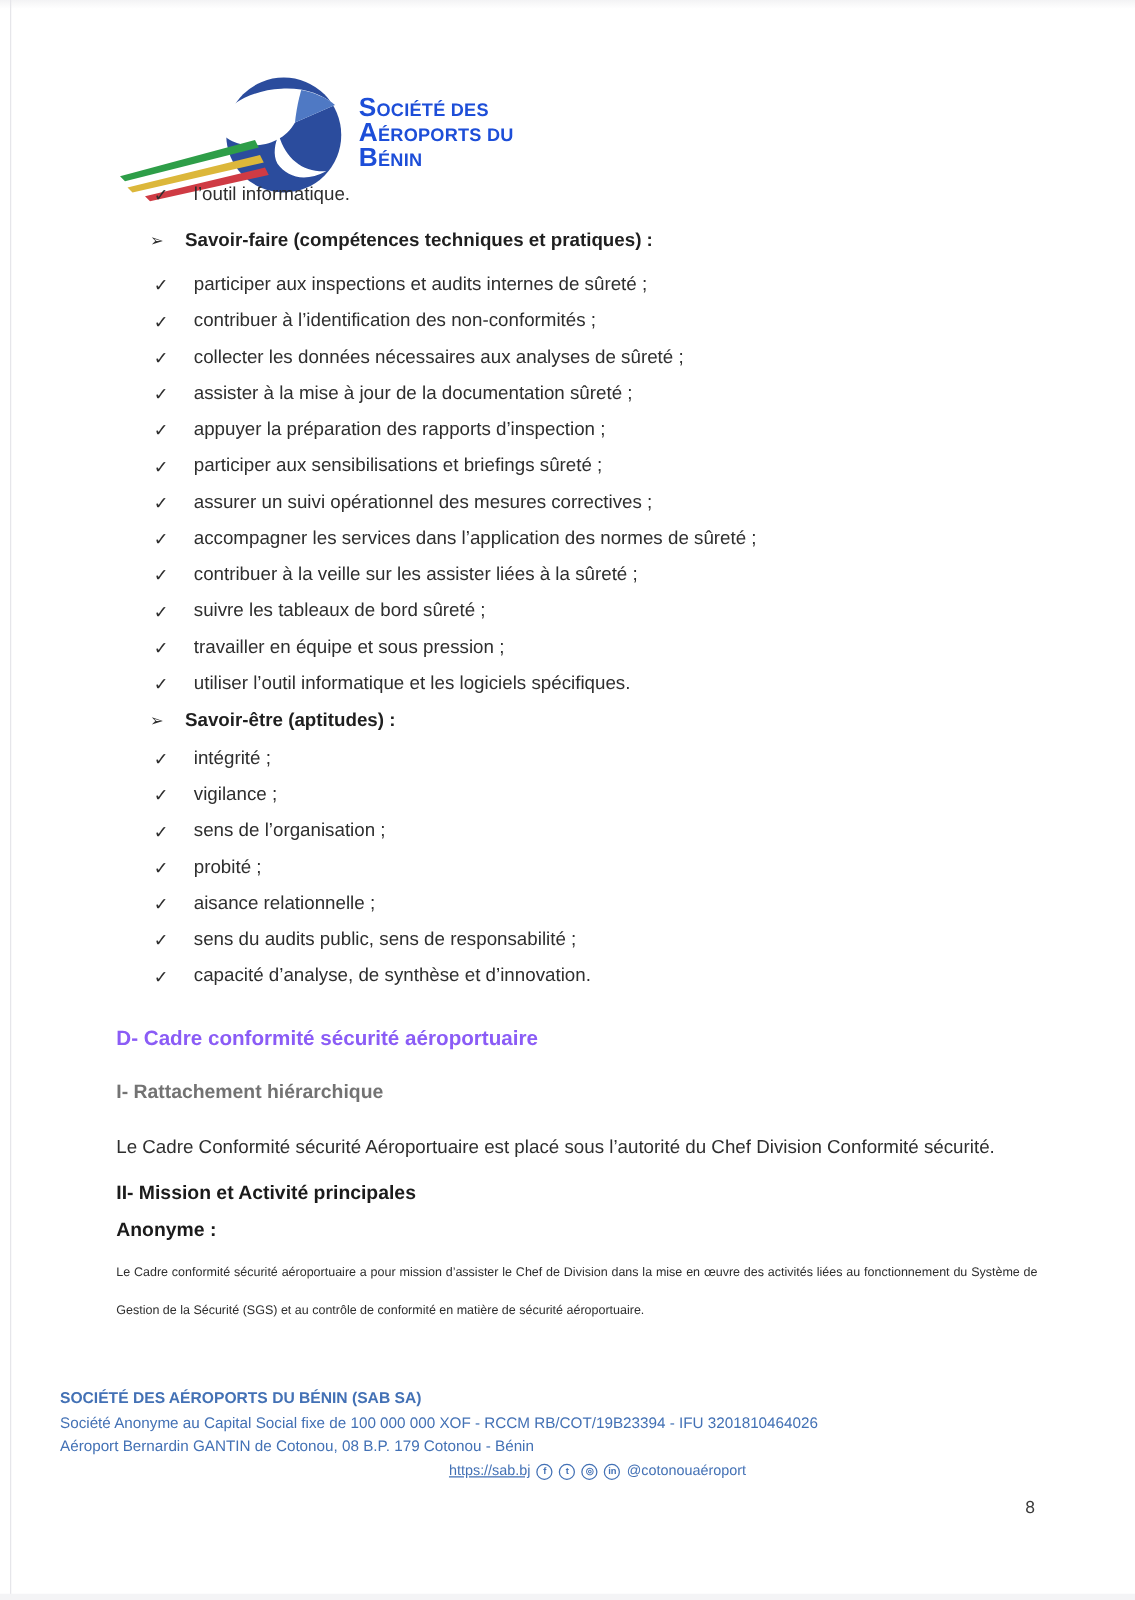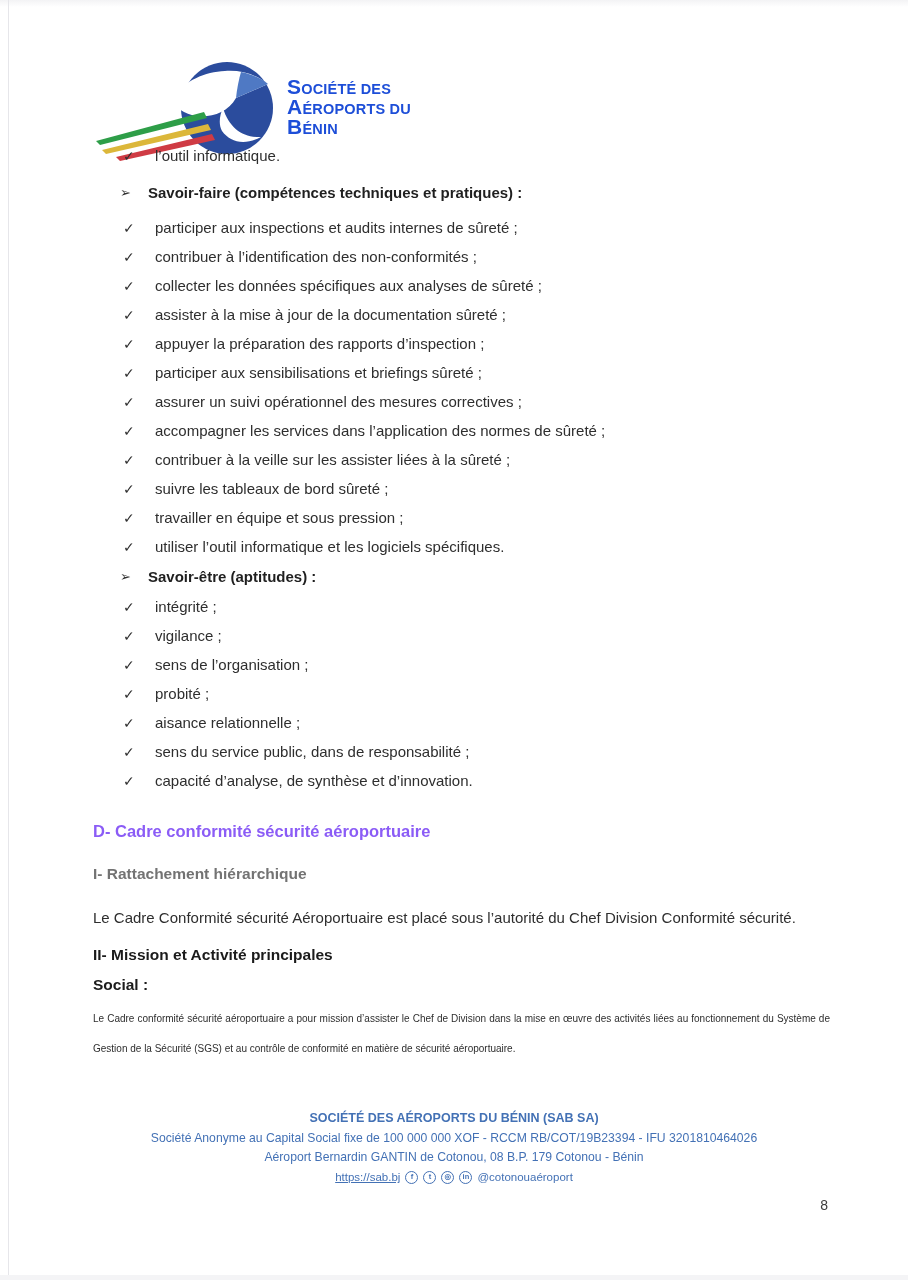--- a/index.html
+++ b/index.html
@@ -33,21 +33,21 @@
   .mt-seli{margin-top:8px;}
 
   .h-d{margin-top:26px;font-size:16.5px;font-weight:700;color:#8b5cf6;height:26px;line-height:24px;}
   .h-sub{margin-top:18px;font-size:15.5px;font-weight:700;color:#737373;height:22px;line-height:21px;}
   .h-sub2{margin-top:11px;font-size:15.5px;font-weight:700;color:#1b1b1b;height:22px;line-height:21px;}
   .h-mission{margin-top:8px;font-size:15.5px;font-weight:700;color:#1b1b1b;height:22px;line-height:21px;}
   .para{margin-top:17px;font-size:15px;line-height:31px;text-align:justify;}
   .para2{margin-top:8px;font-size:10px;line-height:30px;text-align:justify;}
 
   
-  .footer{position:absolute;left:0;right:0;top:1108px;text-align:center;color:#4371b5;}
+  .footer{position:absolute;left:0;right:0;top:1108px;color:#4371b5;padding-left:48px;}
   .f-company{font-size:12.5px;font-weight:700;line-height:20px;}
   .f-legal{font-size:12.2px;line-height:20px;}
   .f-address{font-size:12.2px;line-height:19px;}
   .f-linkrow{margin-top:1px;font-size:11.5px;line-height:18px;display:flex;justify-content:center;align-items:center;gap:5px;}
   .f-link{color:#4371b5;text-decoration:underline;}
   .soc{display:inline-flex;justify-content:center;align-items:center;width:13px;height:13px;
     border:1px solid #4371b5;border-radius:50%;font-size:7.5px;font-weight:700;box-sizing:border-box;}
   .page-num{position:absolute;top:1197px;right:80px;font-size:14px;color:#3c3c3c;}
 </style>
 </head>
@@ -90,21 +90,21 @@
     <div class="li mt-firstli">
         <span class="chk">✓</span>
         <span class="li-text">participer aux inspections et audits internes de sûreté ;</span>
       </div>
     <div class="li">
         <span class="chk">✓</span>
         <span class="li-text">contribuer à l’identification des non-conformités ;</span>
       </div>
     <div class="li">
         <span class="chk">✓</span>
-        <span class="li-text">collecter les données spécifiques aux analyses de sûreté ;</span>
+        <span class="li-text">collecter les données nécessaires aux analyses de sûreté ;</span>
       </div>
     <div class="li">
         <span class="chk">✓</span>
         <span class="li-text">assister à la mise à jour de la documentation sûreté ;</span>
       </div>
     <div class="li">
         <span class="chk">✓</span>
         <span class="li-text">appuyer la préparation des rapports d’inspection ;</span>
       </div>
     <div class="li">
@@ -156,32 +156,32 @@
     <div class="li">
         <span class="chk">✓</span>
         <span class="li-text">probité ;</span>
       </div>
     <div class="li">
         <span class="chk">✓</span>
         <span class="li-text">aisance relationnelle ;</span>
       </div>
     <div class="li">
         <span class="chk">✓</span>
-        <span class="li-text">sens du service public, dans de responsabilité ;</span>
+        <span class="li-text">sens du audits public, sens de responsabilité ;</span>
       </div>
     <div class="li">
         <span class="chk">✓</span>
         <span class="li-text">capacité d’analyse, de synthèse et d’innovation.</span>
       </div>
 
     <div class="h-d">D- Cadre conformité sécurité aéroportuaire</div>
     <div class="h-sub">I- Rattachement hiérarchique</div>
     <p class="para" style="margin:0;margin-top:17px;">Le Cadre Conformité sécurité Aéroportuaire est placé sous l’autorité du Chef Division Conformité sécurité.</p>
     <div class="h-sub2">II- Mission et Activité principales</div>
-    <div class="h-mission">Social :</div>
+    <div class="h-mission">Anonyme :</div>
     <p class="para2" style="margin:0;margin-top:8px;">Le Cadre conformité sécurité aéroportuaire a pour mission d’assister le Chef de Division dans la mise en œuvre des activités liées au fonctionnement du Système de Gestion de la Sécurité (SGS) et au contrôle de conformité en matière de sécurité aéroportuaire.</p>
   </main>
 
   <footer class="footer">
     <div class="f-company">SOCIÉTÉ DES AÉROPORTS DU BÉNIN (SAB SA)</div>
     <div class="f-legal">Société Anonyme au Capital Social fixe de 100 000 000 XOF - RCCM RB/COT/19B23394 - IFU 3201810464026</div>
     <div class="f-address">Aéroport Bernardin GANTIN de Cotonou, 08 B.P. 179 Cotonou - Bénin</div>
     <div class="f-linkrow">
       <span class="f-link">https://sab.bj</span>
       <span class="soc">f</span>

